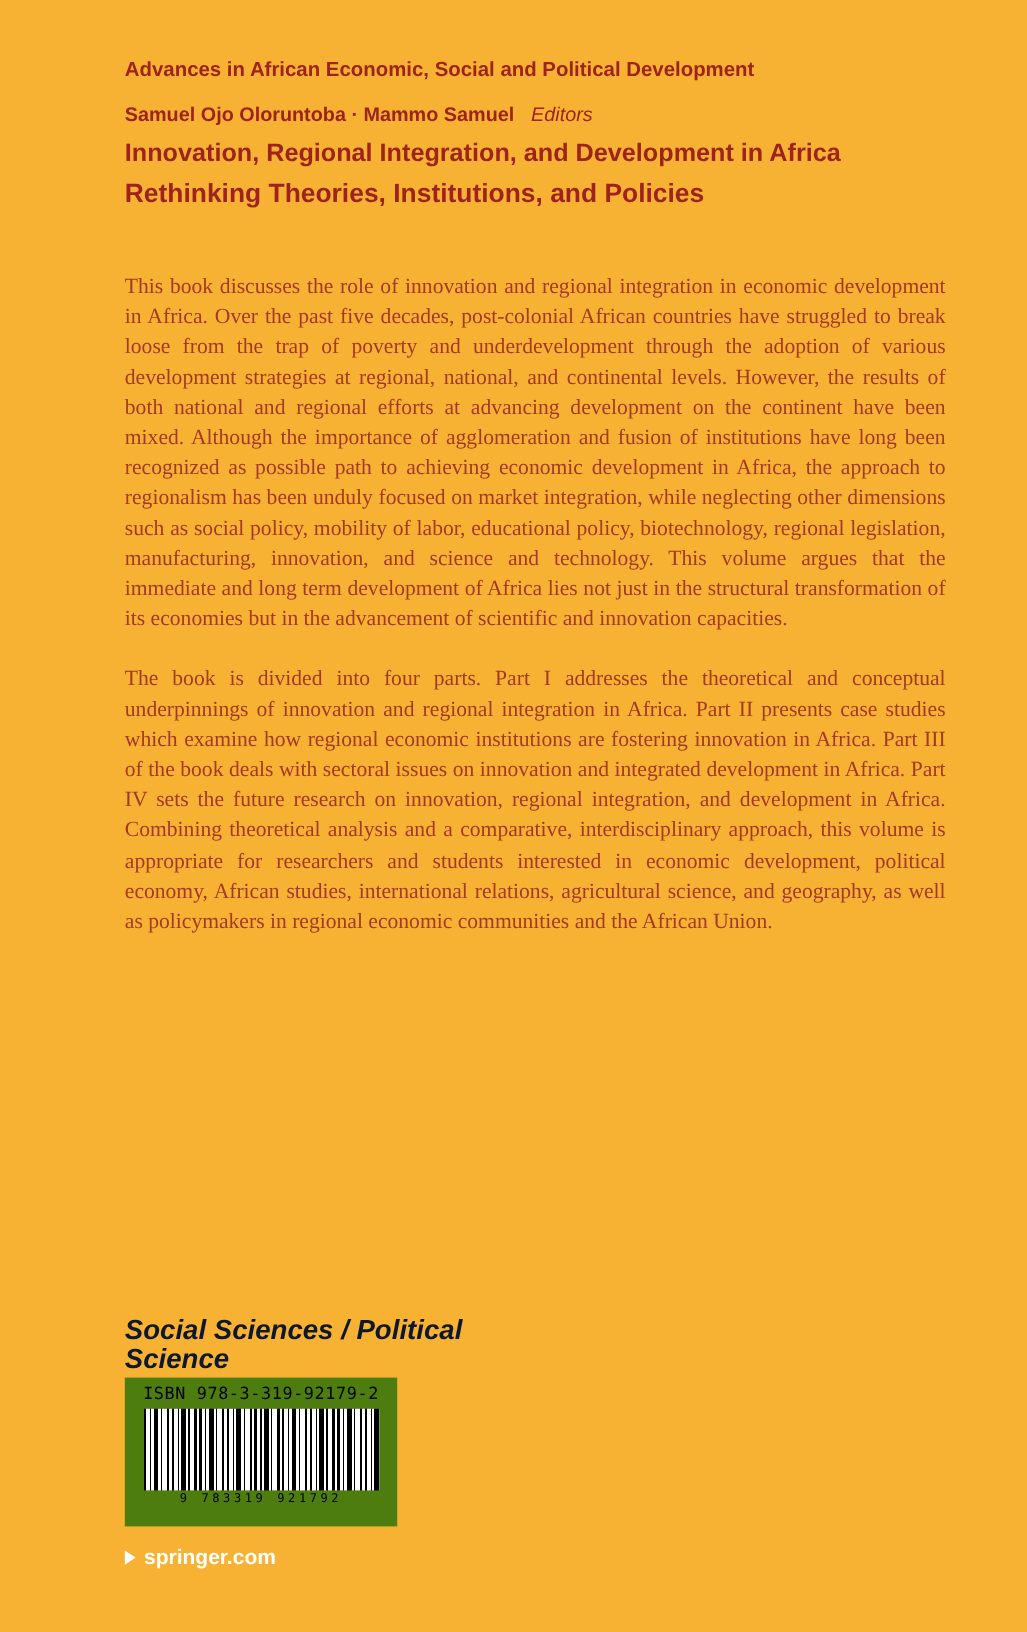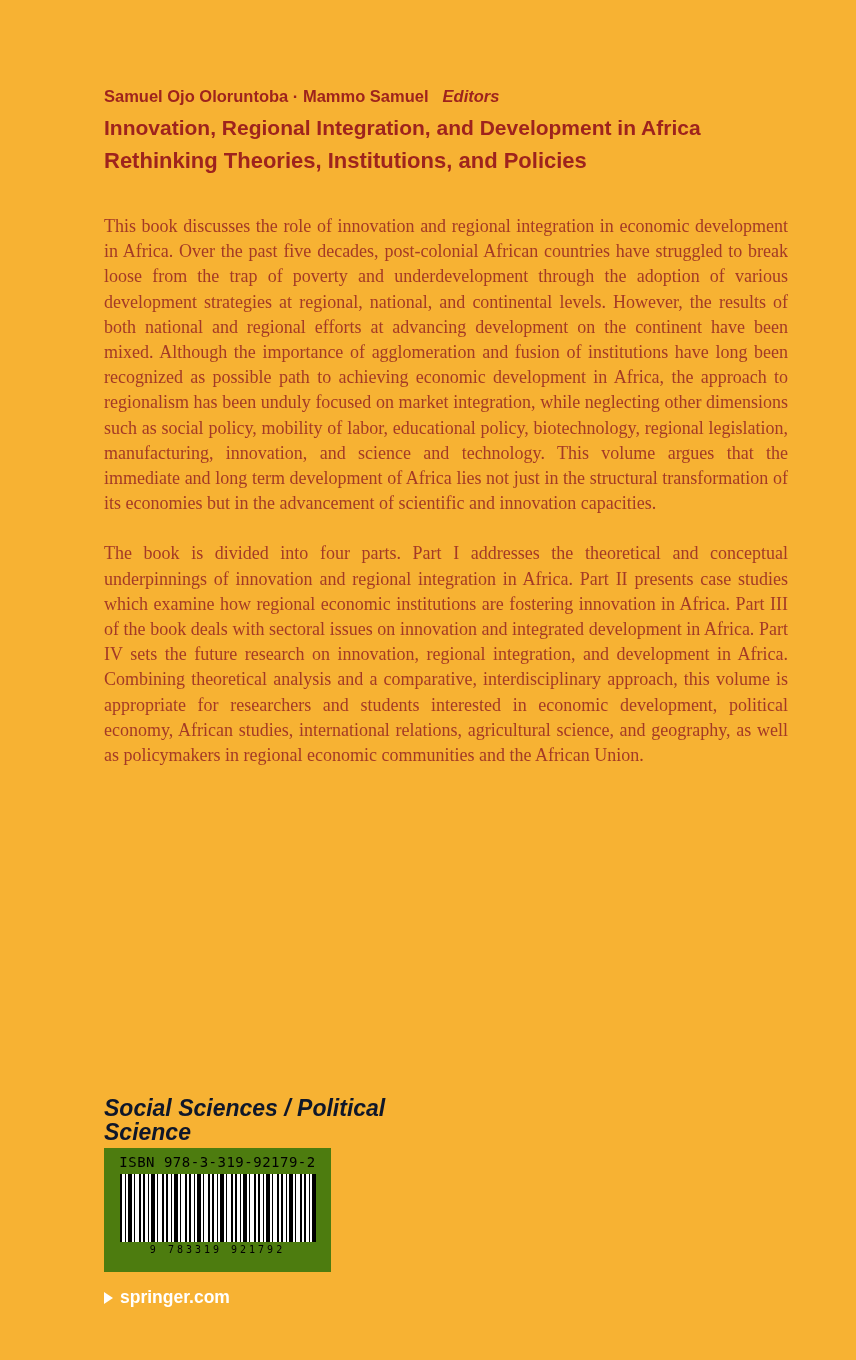--- a/index.html
+++ b/index.html
@@ -23,21 +23,21 @@
   }
   .editors-line{
     position:absolute;
     left:104px;top:87px;width:682px;
     color:#9e231d;
     font-size:16.5px;
     font-weight:bold;
   }
   .editors-label{
     font-style:italic;
-    font-weight:bold;
+    font-weight:normal;
     margin-left:14px;
   }
   .book-title{
     position:absolute;
     left:104px;top:116px;width:682px;
     color:#9e231d;
     font-size:21px;
     font-weight:bold;
   }
   .book-subtitle{
@@ -49,21 +49,21 @@
   }
   .blurb{
     position:absolute;
     left:104px;top:214px;width:684px;
     color:#a43a26;
     font-family:"Liberation Serif","DejaVu Serif",serif;
     font-size:18px;
     line-height:25.2px;
     text-align:justify;
   }
-  .blurb p{margin:0 0 25px 0;}
+  .blurb p{margin:12px 0 25px 0;}
   .category{
     position:absolute;
     left:104px;top:1096px;width:400px;
     color:#0f172a;
     font-size:23px;
     font-weight:bold;
     line-height:24px;
     font-style:italic;
   }
   .barcode-box{
@@ -116,20 +116,21 @@
     border-top:6px solid transparent;
     border-bottom:6px solid transparent;
     display:inline-block;
   }
 </style>
 </head>
 <body>
 
 <div class="cover">
 
+  <div class="series-title">Advances in African Economic, Social and Political Development</div>
 
   <div class="editors-line">
     <span>Samuel Ojo Oloruntoba · Mammo Samuel</span><span class="editors-label">Editors</span>
   </div>
 
   <div class="book-title">Innovation, Regional Integration, and Development in Africa</div>
 
   <div class="book-subtitle">Rethinking Theories, Institutions, and Policies</div>
 
   <div class="blurb">

